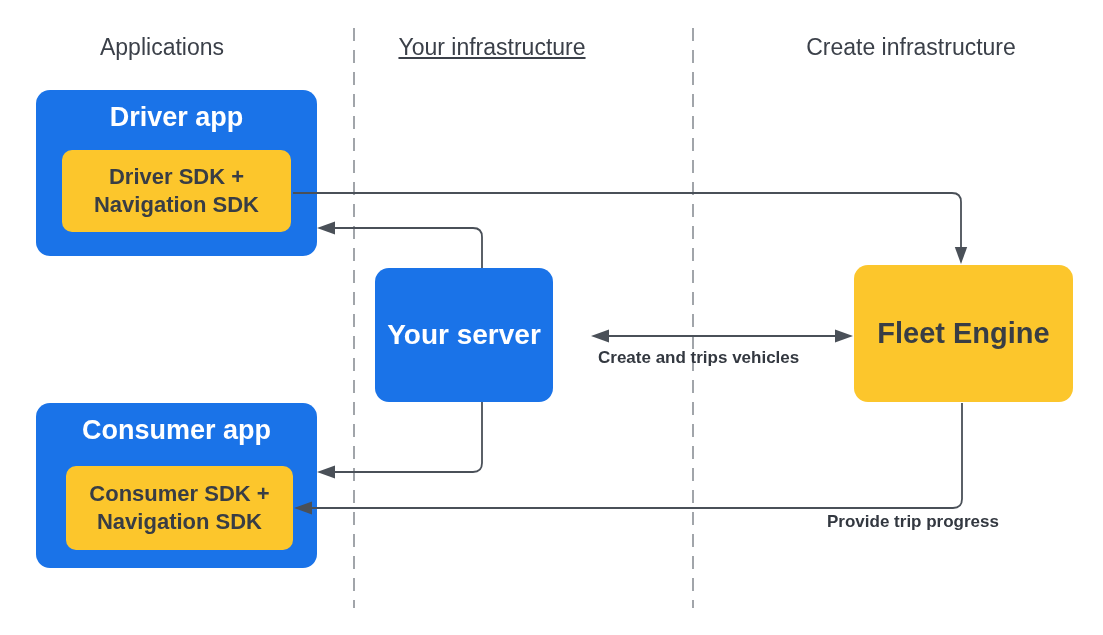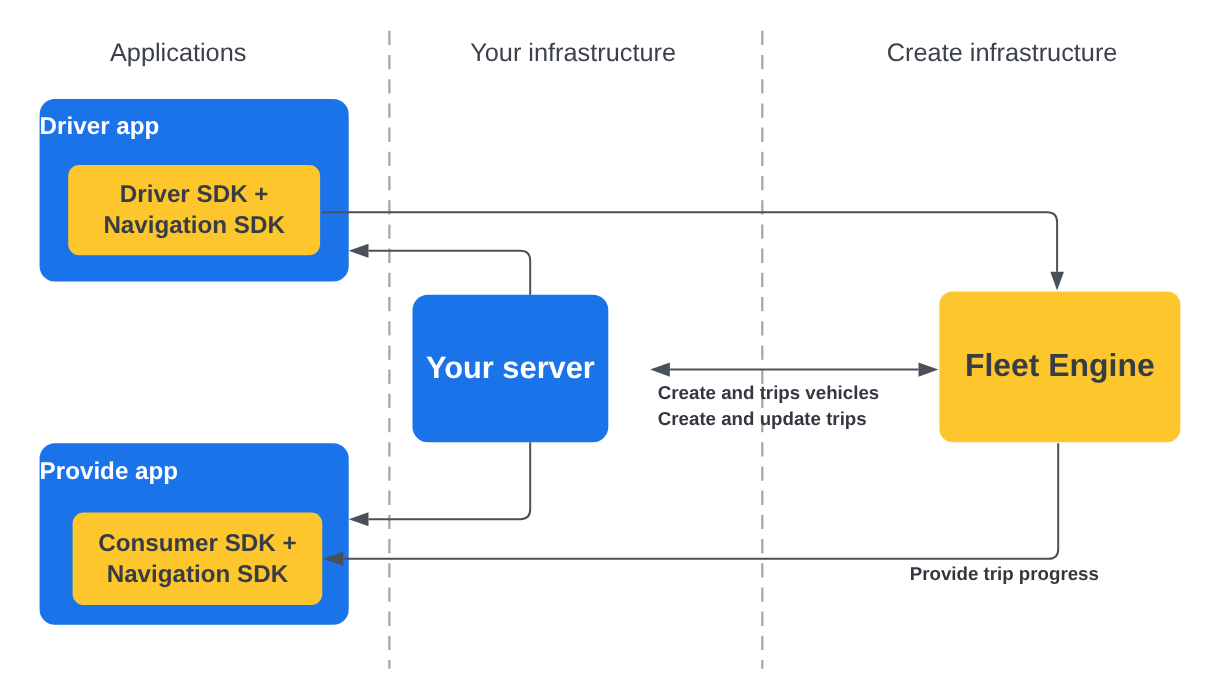--- a/index.html
+++ b/index.html
@@ -48,35 +48,35 @@
 
   .col-header {
     position: absolute;
     top: 34px;
     transform: translateX(-50%);
     font-size: 23px;
     color: var(--header-text);
     white-space: nowrap;
   }
   .h-apps   { left: 162px; }
-  .h-yours  { left: 521px; }
+  .h-yours  { left: 492px; text-decoration: underline; }
   .h-google { left: 911px; }
 
   .node {
     position: absolute;
     border-radius: 14px;
   }
   .node.blue { background: var(--blue); }
-  .node.yellow { background: var(--yellow); border-radius: 12px; }
+  .node.yellow { background: var(--yellow); }
 
   .app-title {
     display: block;
     margin-top: 12px;
-    text-align: left;
-    font-size: 22px;
+    text-align: center;
+    font-size: 27px;
     font-weight: bold;
     color: var(--white-text);
     white-space: nowrap;
   }
 
   .sdk-box {
     position: absolute;
     background: var(--yellow);
     border-radius: 10px;
     display: flex;
@@ -134,21 +134,21 @@
 
   <div class="node blue driver-app">
     <span class="app-title">Driver app</span>
     <div class="sdk-box driver-sdk">
       <span class="sdk-line">Driver SDK +</span>
       <span class="sdk-line">Navigation SDK</span>
     </div>
   </div>
 
   <div class="node blue consumer-app">
-    <span class="app-title">Provide app</span>
+    <span class="app-title">Consumer app</span>
     <div class="sdk-box consumer-sdk">
       <span class="sdk-line">Consumer SDK +</span>
       <span class="sdk-line">Navigation SDK</span>
     </div>
   </div>
 
   <div class="node blue your-server">
     <span class="server-title">Your server</span>
   </div>
 
@@ -173,17 +173,16 @@
 
     <path class="connector" d="M482 402 L482 463 Q482 472 473 472 L335 472"></path>
     <polygon class="arrowhead" points="317,472 335,465.6 335,478.4"></polygon>
 
     <path class="connector" d="M962 403 L962 499 Q962 508 953 508 L312 508"></path>
     <polygon class="arrowhead" points="294,508 312,501.6 312,514.4"></polygon>
   </svg>
 
   <div class="edge-label lbl-create">
     <div>Create and trips vehicles</div>
-    <div>Create and update trips</div>
   </div>
   <div class="edge-label lbl-progress">Provide trip progress</div>
 
 </div>
 
 </body></html>

